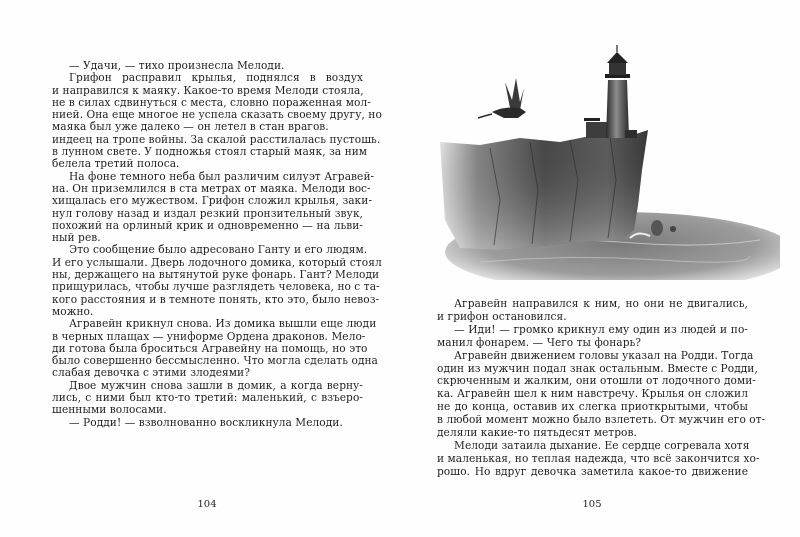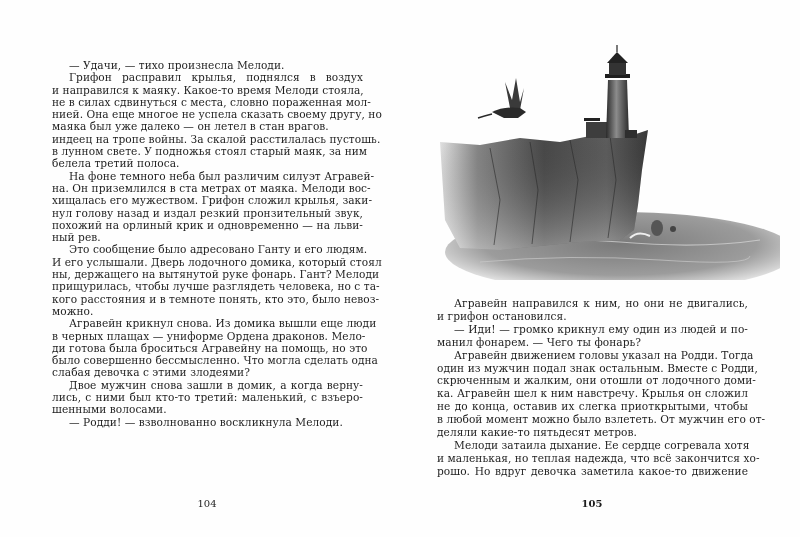--- a/index.html
+++ b/index.html
@@ -28,21 +28,21 @@
     text-align: justify;
     text-align-last: justify;
     height: inherit;
   }
   .line.indent { padding-left: 17px; }
   .line.last { text-align-last: left; }
   .pagenum {
     position: absolute; top: 498px; font-size: 10px; width: 60px; text-align: center;
   }
   .page.left .pagenum { left: 177px; }
-  .page.right .pagenum { left: 162px; font-weight: bold; }
+  .page.right .pagenum { left: 162px; }
   .illustration { position: absolute; left: 20px; top: 30px; width: 360px; height: 250px; }
 </style>
 </head>
 <body>
 
 <div class="spread">
 
   <div class="page left">
     <div class="text" id="left-text">
         <span class="line indent last">— Удачи, — тихо произнесла Мелоди.</span>

